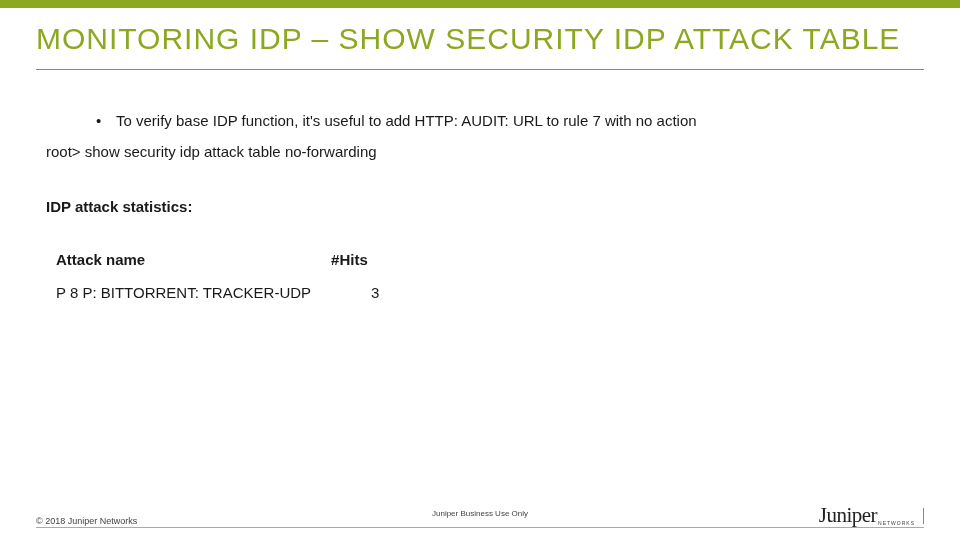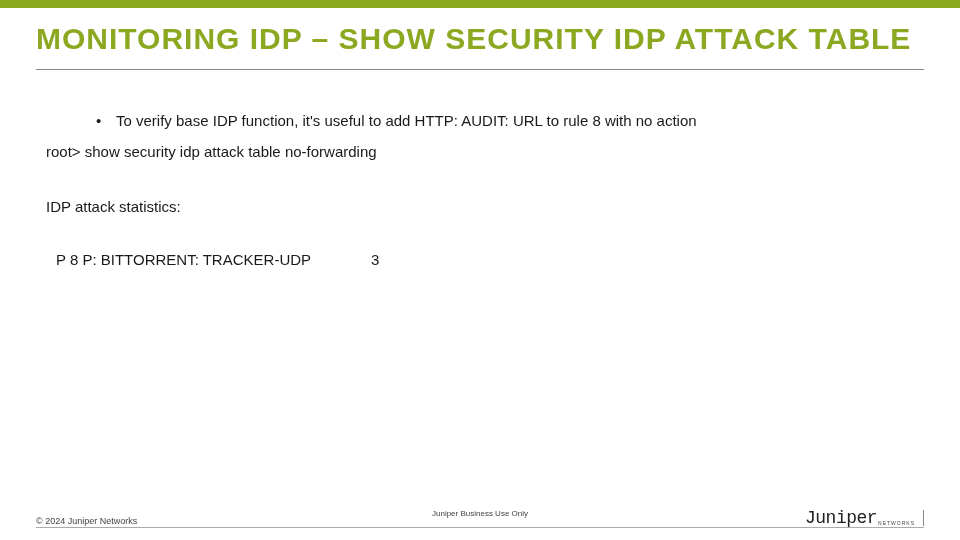--- a/index.html
+++ b/index.html
@@ -1,69 +1,73 @@
 <!DOCTYPE html>
 <html><head>
 <meta charset="utf-8">
 <style>
   html,body{margin:0;padding:0;width:960px;height:540px;background:#fff;font-family:Arial,Helvetica,sans-serif;color:#1a1a1a;overflow:hidden}
   .topbar{height:8px;background:#8CA821;width:100%}
   .slide{padding:10px 36px 0 36px}
-  .title{font-size:30px;font-weight:700;color:#8CA821;letter-spacing:1px;margin:4px 0 2px 0;line-height:1.15}
+  .title{font-size:30px;font-weight:400;color:#8CA821;letter-spacing:1px;margin:4px 0 2px 0;line-height:1.15}
   .hr{border:none;border-top:1px solid #888;margin:12px 0 0 0}
   .bullets{margin:40px 0 10px 60px;padding:0;list-style:none;font-size:15px;line-height:1.4}
   .bullets li{position:relative;padding-left:20px;margin-bottom:2px}
   .bullets li::before{content:"•";position:absolute;left:0;top:0}
   .cmd{margin:12px 0 0 10px;font-size:15px}
   .cmd .b{font-weight:normal}
-  .stats-title{margin:38px 0 0 10px;font-size:15px;font-weight:normal}
+  .stats-title{margin:38px 0 0 10px;font-size:15px;font-weight:bold}
   .atk-table{margin:28px 0 0 20px;border-collapse:collapse;font-size:15px}
   .atk-table td{padding:8px 20px 8px 0;vertical-align:top}
   .atk-table .th{font-weight:bold}
   .atk-table .hits{text-align:right;padding-left:40px}
   .footer{position:absolute;left:0;right:0;bottom:8px}
   .foot-hr{border:none;border-top:1px solid #aaa;margin:0 36px 4px 36px}
   .copyright{position:absolute;left:36px;bottom:6px;font-size:9px;color:#444}
   .classification{position:absolute;left:50%;transform:translateX(-50%);bottom:14px;font-size:8px;color:#444}
   .logo{position:absolute;right:36px;bottom:4px;display:flex;align-items:center}
-  .logo-text{font-family:Liberation Mono, monospace;font-size:18px;letter-spacing:-0.5px;color:#222}
+  .logo-text{font-family:Liberation Serif, serif;font-size:21px;letter-spacing:-0.5px;color:#222}
   .logo-net{font-size:5px;letter-spacing:1px;color:#444;margin-left:1px;align-self:flex-end;margin-bottom:2px}
   .logo-sep{width:1px;height:16px;background:#888;margin-left:8px}
 </style>
 </head>
 <body>
 
 <div class="topbar"></div>
 
 <div class="slide">
   <h1 class="title">MONITORING IDP – SHOW SECURITY IDP ATTACK TABLE</h1>
   <hr class="hr">
 
   <ul class="bullets">
-    <li>To verify base IDP function, it's useful to add HTTP: AUDIT: URL to rule 8 with no action</li>
+    <li>To verify base IDP function, it's useful to add HTTP: AUDIT: URL to rule 7 with no action</li>
   </ul>
 
   <div class="cmd">
     <span>root&gt; </span><span class="b">show security idp attack table</span><span> no-forwarding</span>
   </div>
 
   <div class="stats-title">IDP attack statistics:</div>
 
   <table class="atk-table">
     <tbody>
+        <tr>
+      <td class="th">Attack name</td>
+      <td class="th">#Hits</td>
+    </tr>
     <tr>
       <td>P 8 P: BITTORRENT: TRACKER-UDP</td>
       <td class="hits">3</td>
     </tr>
   </tbody>
     </table>
 </div>
 
 <div class="footer">
   <hr class="foot-hr">
-  <div class="copyright">© 2024 Juniper Networks</div>
+  <div class="copyright">© 2018 Juniper Networks</div>
   <div class="classification">Juniper Business Use Only</div>
   <div class="logo">
     <span class="logo-text">Juniper</span>
     <span class="logo-net">NETWORKS</span>
     <span class="logo-sep"></span>
   </div>
 </div>
 
 </body></html>

